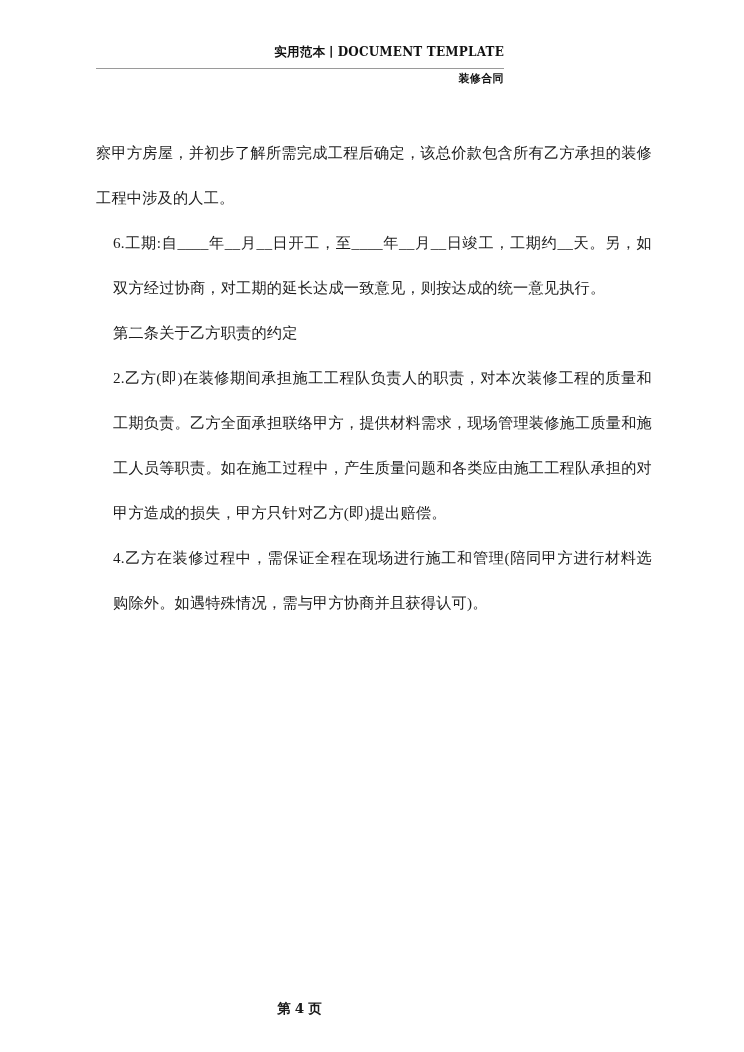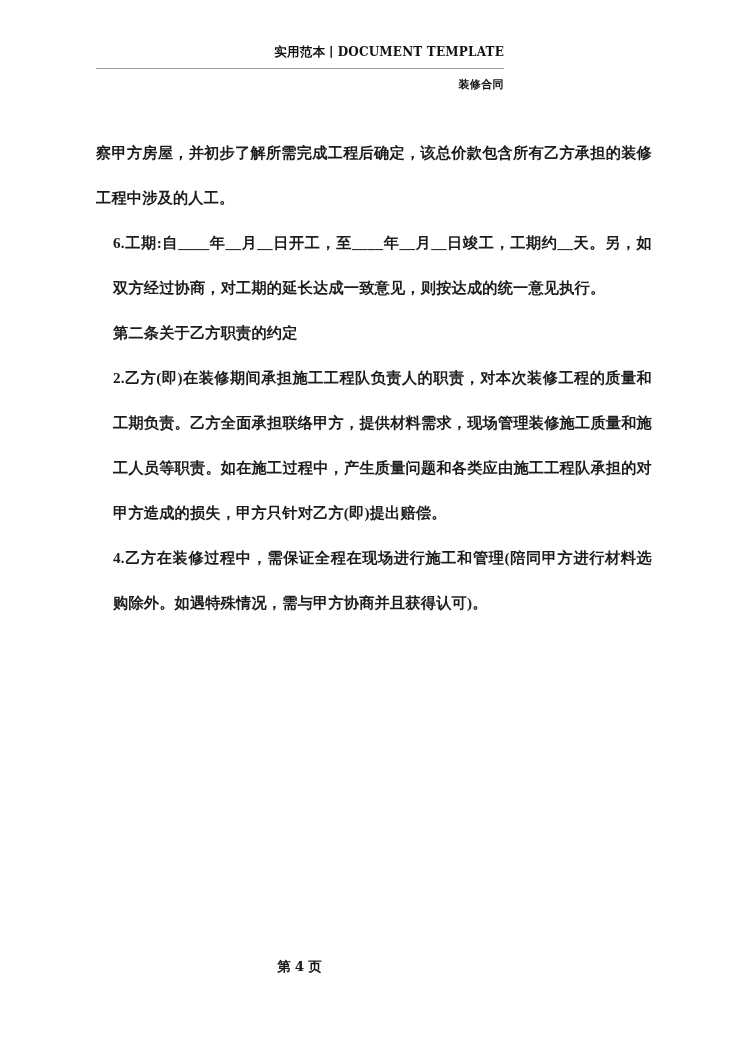--- a/index.html
+++ b/index.html
@@ -43,55 +43,54 @@
     font-family: "DejaVu Serif", serif;
     font-size: 12px;
     letter-spacing: 0.2px;
   }
   .header-rule {
     margin-top: 7px;
     border-top: 1.1px solid #9a9a9a;
     width: 100%;
   }
   .header-line2 {
-    margin-top: 8px;
+    margin-top: 2px;
     text-align: right;
     font-size: 11px;
     font-weight: bold;
     color: #111;
     letter-spacing: 0.4px;
   }
 
   
   .content {
     position: absolute;
     top: 130px;
     left: 96px;
     width: 556px;
-    font-weight: bold;
   }
   .para {
     font-size: 15.2px;
     line-height: 45px;
     letter-spacing: 0.2px;
     color: #1c1c1c;
     text-align: justify;
     text-justify: inter-ideograph;
     margin: 0;
   }
   .para.first-line-indent {
     padding-left: 17px;
   }
 
   
   .footer {
     position: absolute;
     left: 0;
     right: 0;
-    top: 958px;
+    top: 1000px;
     text-align: center;
     font-size: 13.5px;
     color: #1a1a1a;
     font-weight: bold;
     letter-spacing: 1px;
   }
   .footer .num {
     font-family: "DejaVu Serif", serif;
     font-weight: bold;
     padding: 0 3px;

